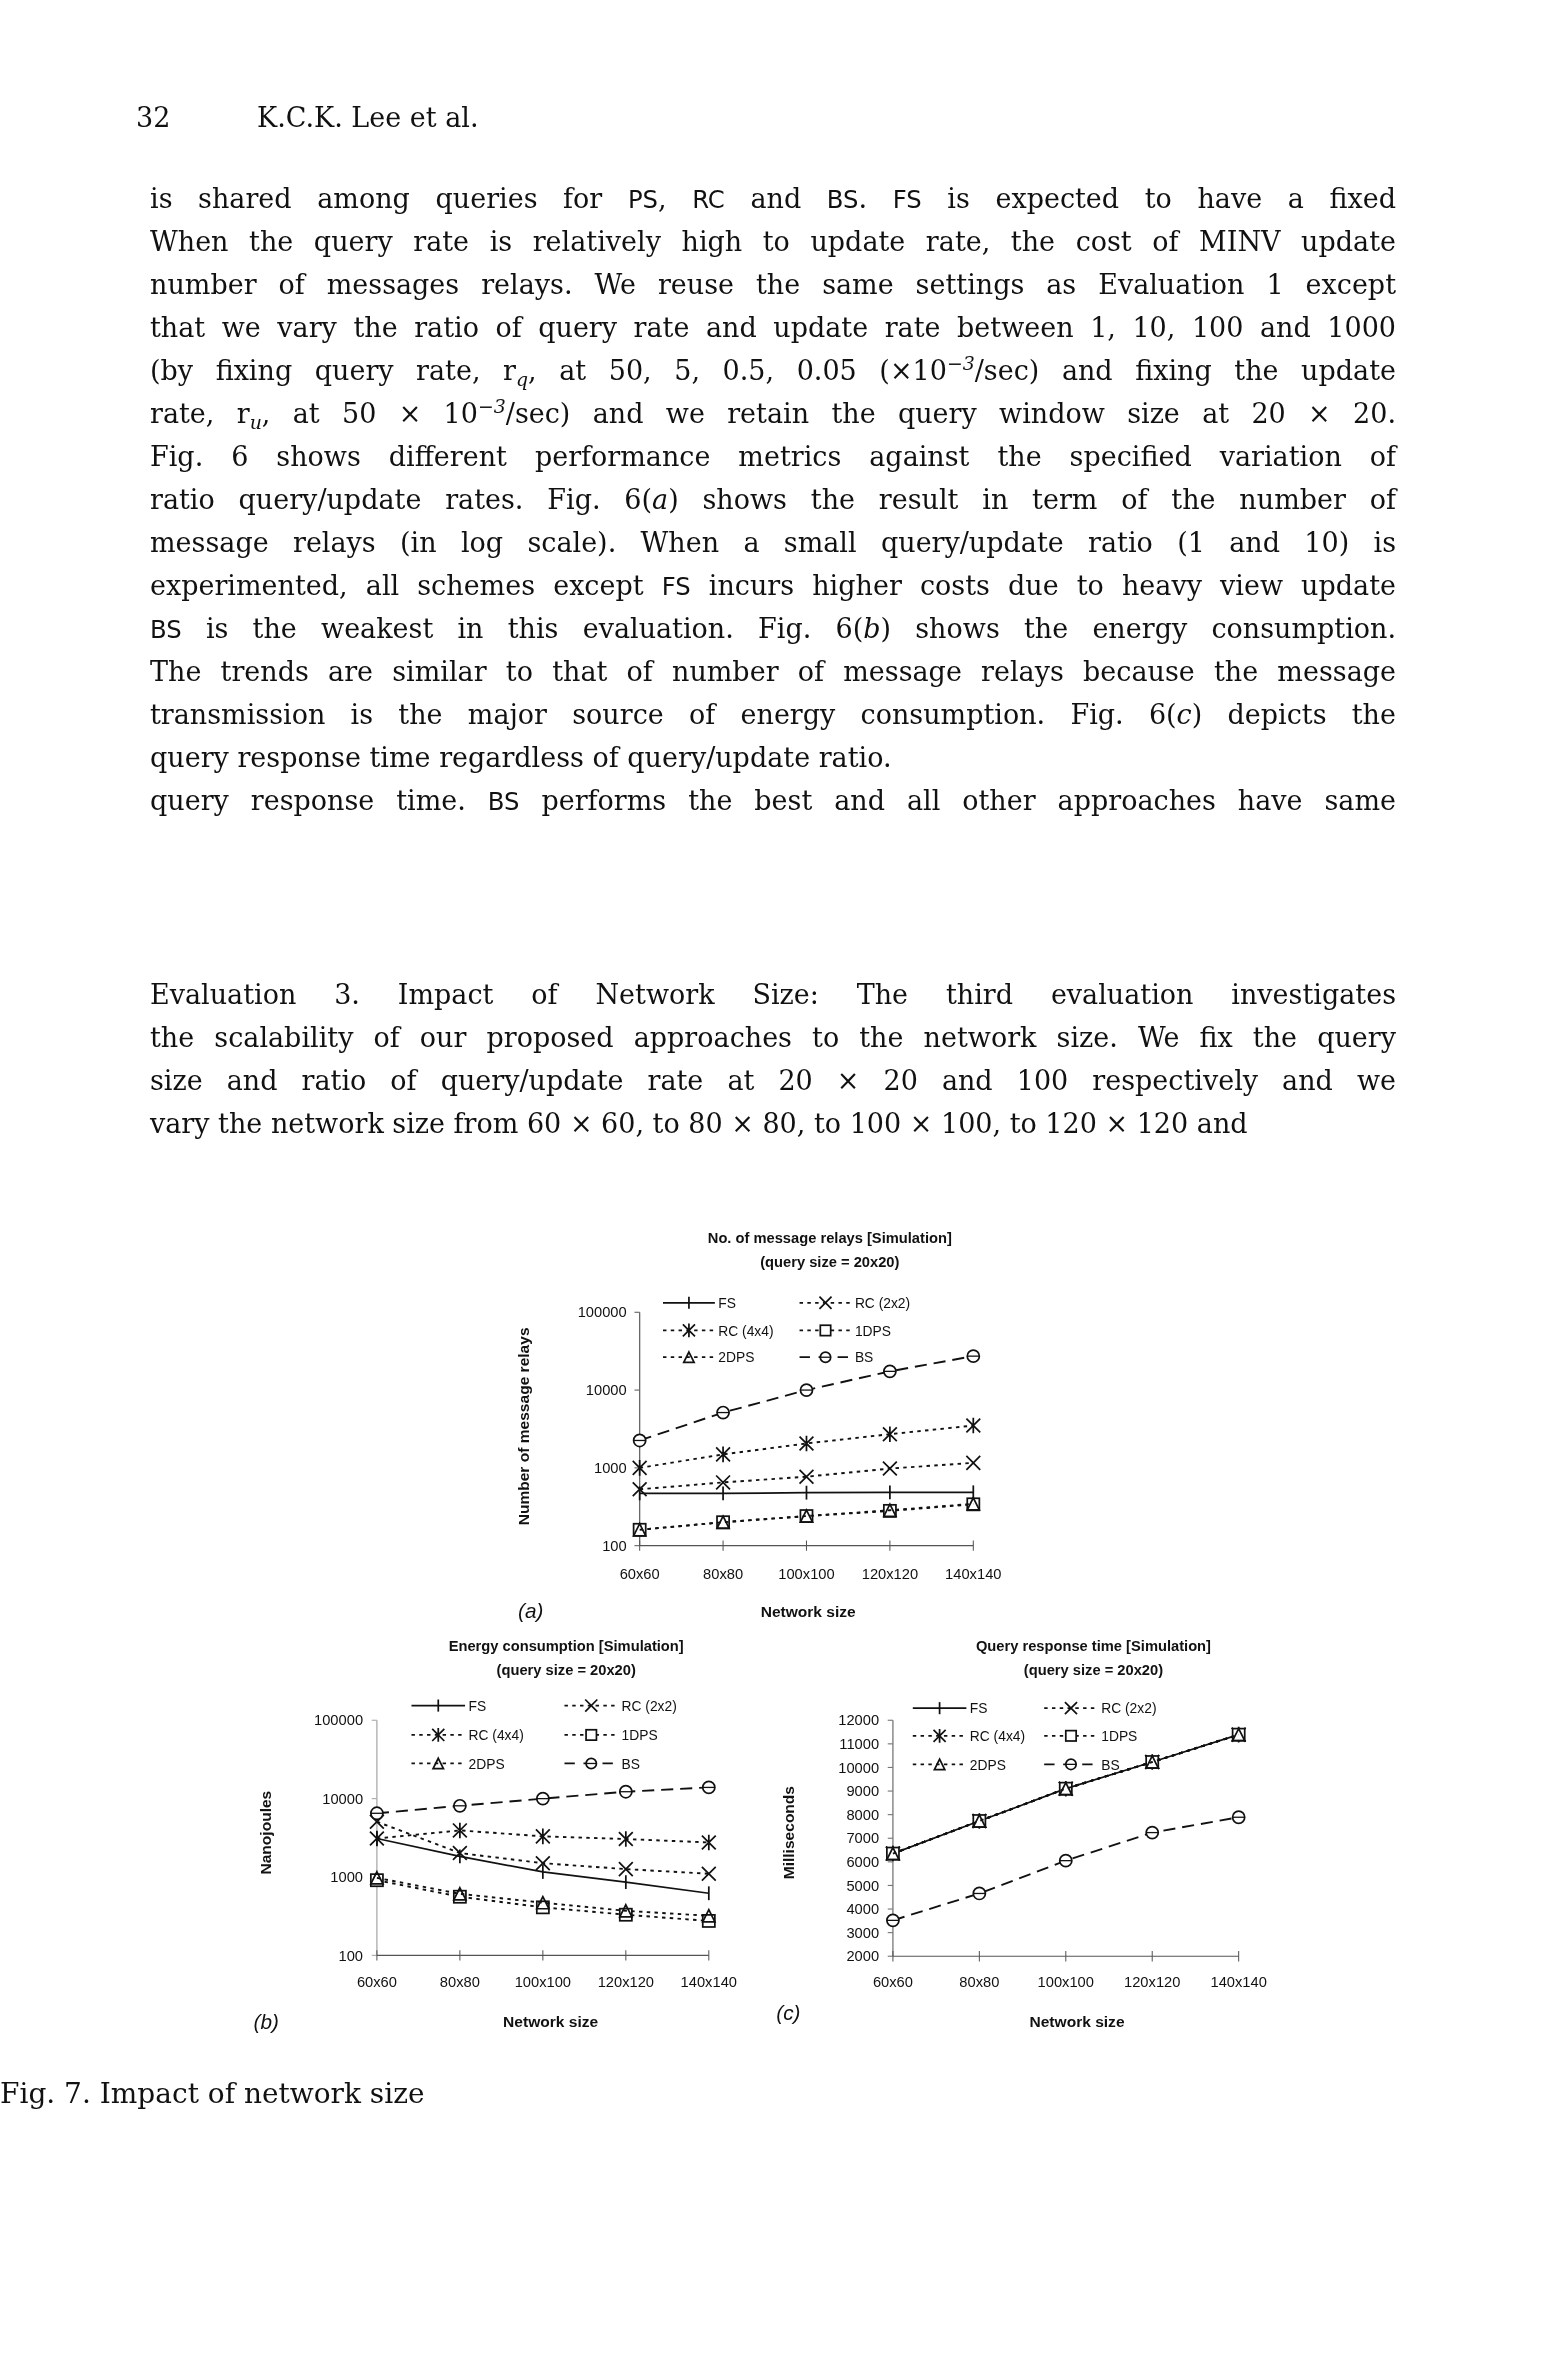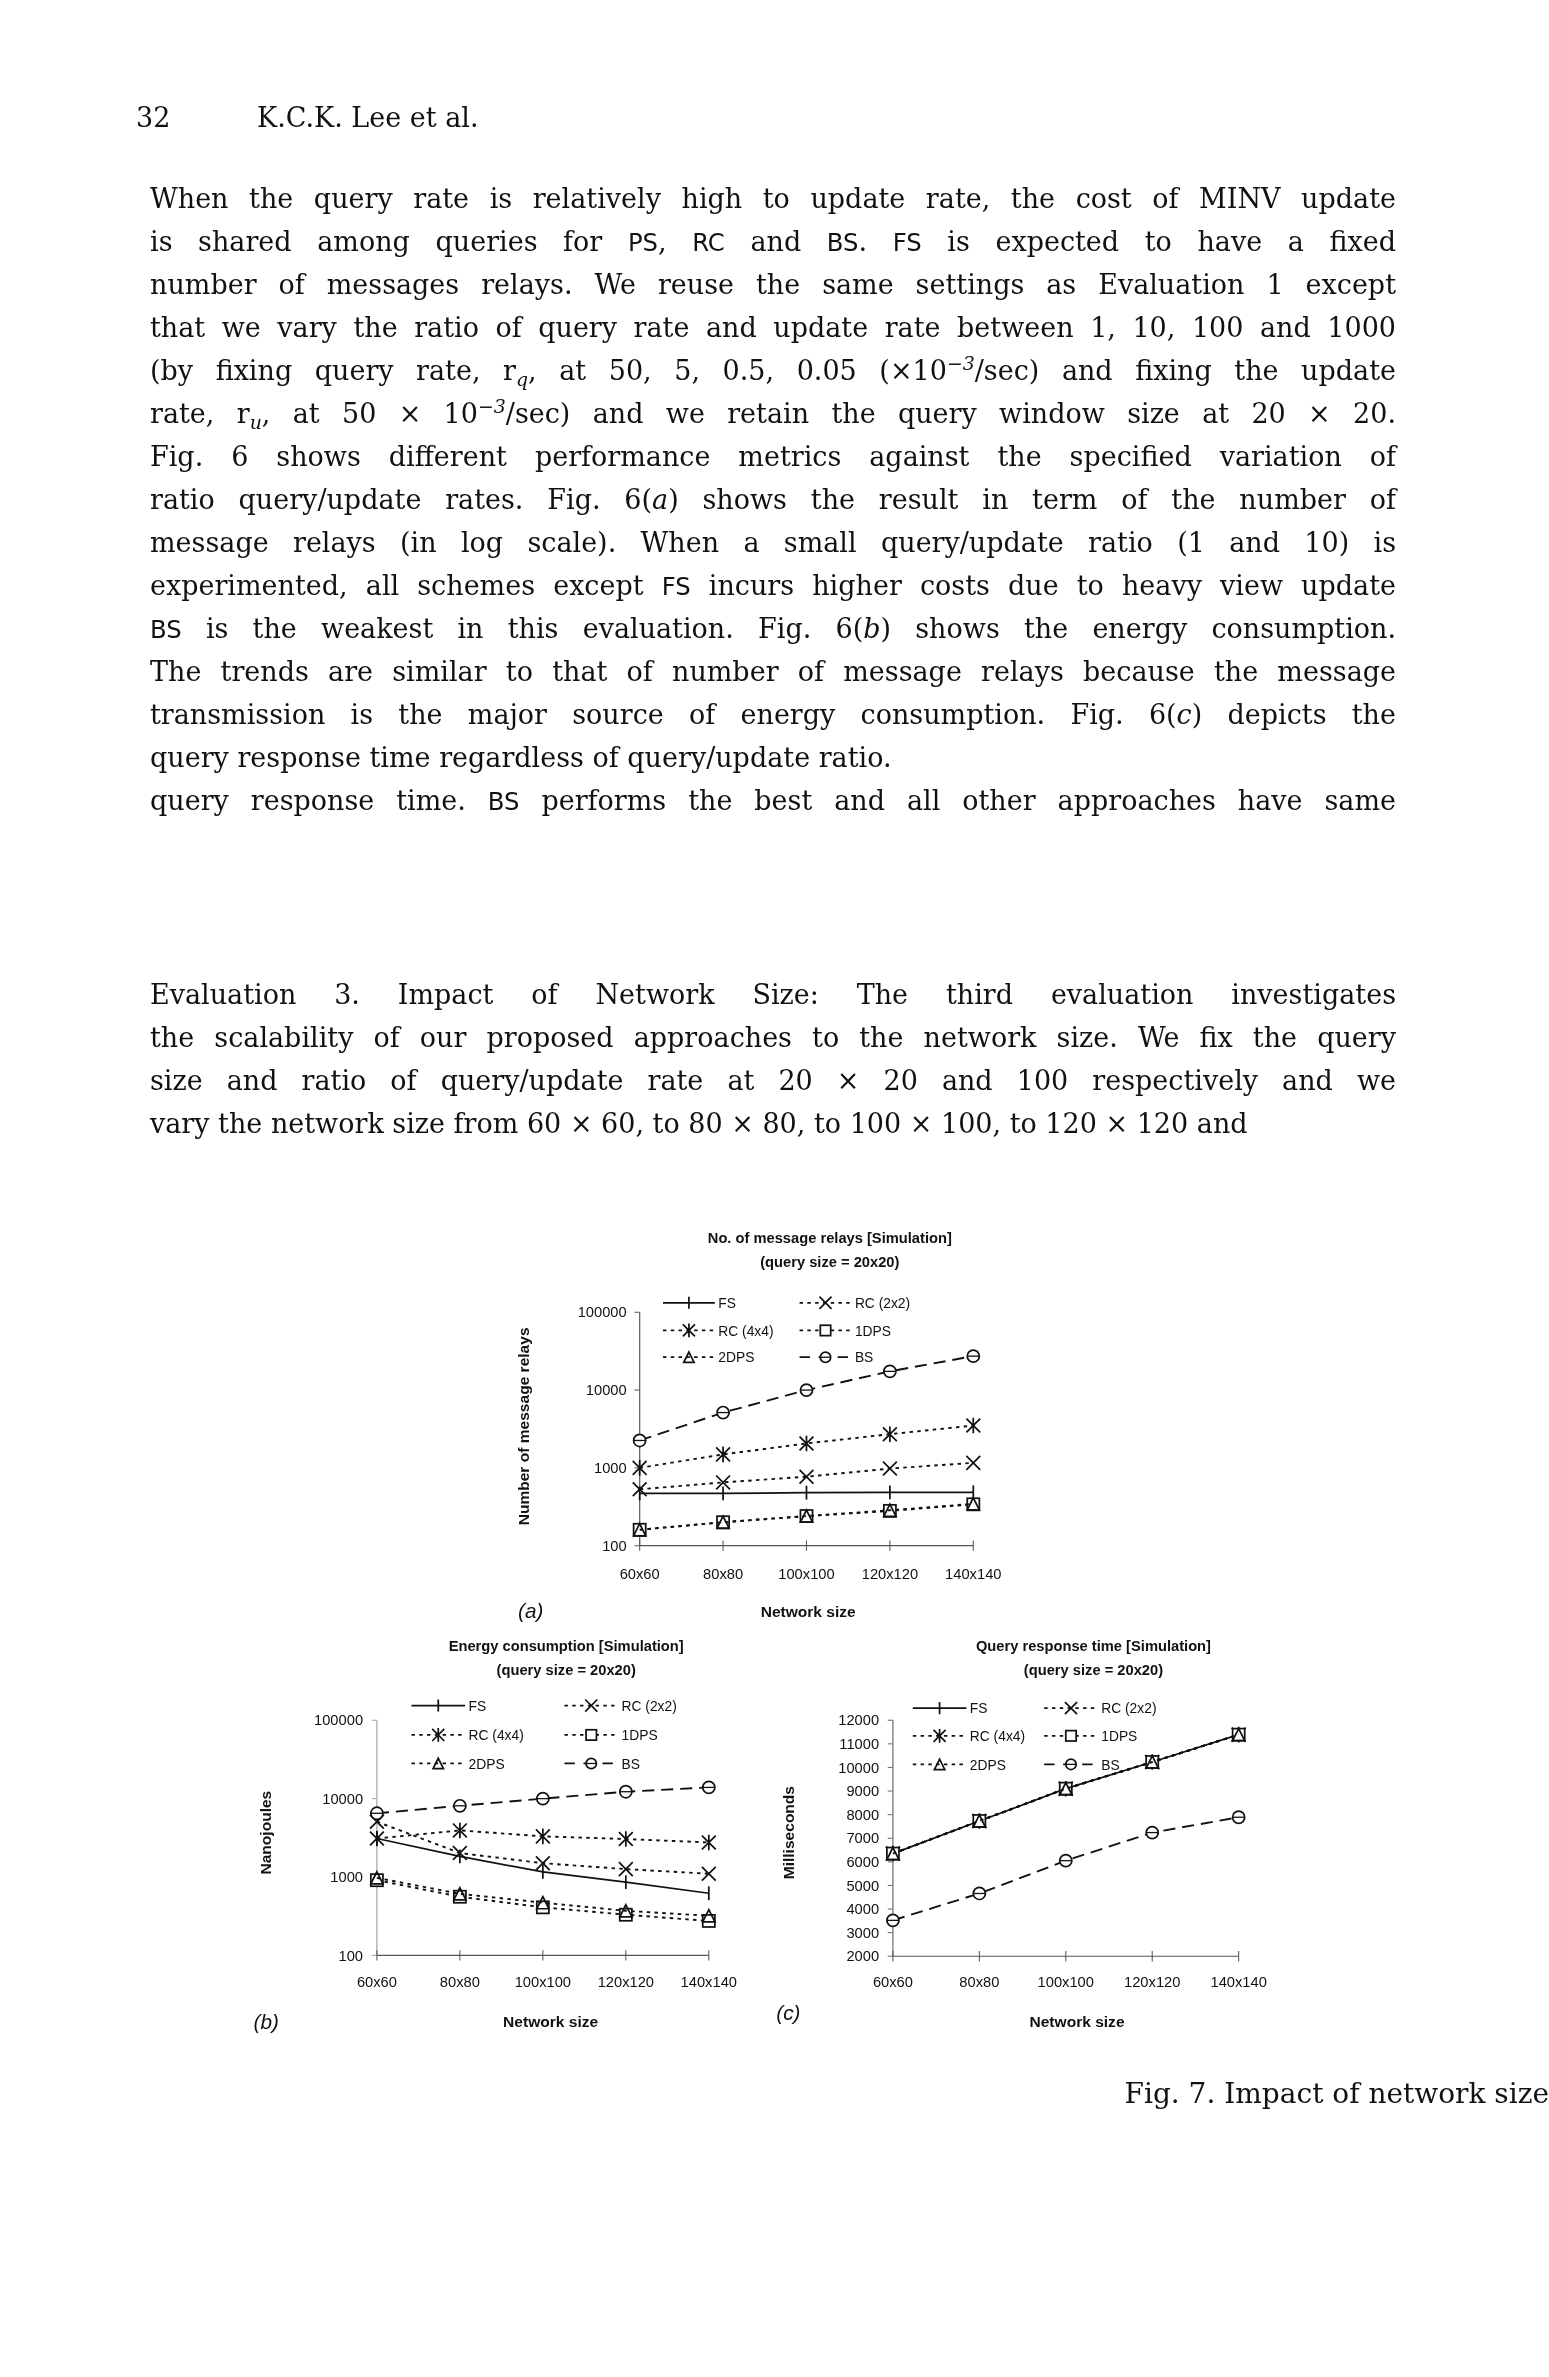--- a/index.html
+++ b/index.html
@@ -8,32 +8,32 @@
   #running-head { position:absolute; left:136px; top:102px; font-size:27px; white-space:nowrap; }
   #running-head .pg { display:inline-block; width:121px; }
   .para { position:absolute; left:150px; width:1246px; font-size:27px; line-height:43px; text-align:justify; text-align-last:justify; }
   .para .ln { display:block; white-space:nowrap; text-align:justify; text-align-last:justify; height:43px; }
   .para .ln.last { text-align-last:left; }
   .b { font-weight:normal; }
   .sf { font-family: "DejaVu Sans", "Liberation Sans", sans-serif; font-size:0.9em; }
   #para1 { top:177px; }
   #para2 { top:973px; }
   svg#figure { position:absolute; left:0; top:1193px; }
-  #caption { position:absolute; left:0; width:1549px; top:2077px; text-align:right; font-size:28px; }
+  #caption { position:absolute; left:0; width:1549px; top:2077px; text-align:left; font-size:28px; }
 </style>
 </head>
 <body>
 
 <div id="running-head" class="serif">
   <span class="pg">32</span><span>K.C.K. Lee et al.</span>
 </div>
 
 <div id="para1" class="para serif">
+    <span class="ln"><span>is shared among queries for </span><span class="sf">PS</span><span>, </span><span class="sf">RC</span><span> and </span><span class="sf">BS</span><span>. </span><span class="sf">FS</span><span> is expected to have a fixed</span></span>
     <span class="ln"><span>When the query rate is relatively high to update rate, the cost of MINV update</span></span>
-    <span class="ln"><span>is shared among queries for </span><span class="sf">PS</span><span>, </span><span class="sf">RC</span><span> and </span><span class="sf">BS</span><span>. </span><span class="sf">FS</span><span> is expected to have a fixed</span></span>
     <span class="ln"><span>number of messages relays. We reuse the same settings as Evaluation 1 except</span></span>
     <span class="ln"><span>that we vary the ratio of query rate and update rate between 1, 10, 100 and 1000</span></span>
     <span class="ln"><span>(by fixing query rate, r</span><sub style="font-size: 0.7em; font-style: italic; line-height: 0;">q</sub><span>, at 50, 5, 0.5, 0.05 (×10</span><sup style="font-size: 0.7em; font-style: italic; line-height: 0;">−3</sup><span>/sec) and fixing the update</span></span>
     <span class="ln"><span>rate, r</span><sub style="font-size: 0.7em; font-style: italic; line-height: 0;">u</sub><span>, at 50 × 10</span><sup style="font-size: 0.7em; font-style: italic; line-height: 0;">−3</sup><span>/sec) and we retain the query window size at 20 × 20.</span></span>
     <span class="ln"><span>Fig. 6 shows different performance metrics against the specified variation of</span></span>
     <span class="ln"><span>ratio query/update rates. Fig. 6(</span><span style="font-style: italic;">a</span><span>) shows the result in term of the number of</span></span>
     <span class="ln"><span>message relays (in log scale). When a small query/update ratio (1 and 10) is</span></span>
     <span class="ln"><span>experimented, all schemes except </span><span class="sf">FS</span><span> incurs higher costs due to heavy view update</span></span>
     <span class="ln"><span class="sf">BS</span><span> is the weakest in this evaluation. Fig. 6(</span><span style="font-style: italic;">b</span><span>) shows the energy consumption.</span></span>
     <span class="ln"><span>The trends are similar to that of number of message relays because the message</span></span>

